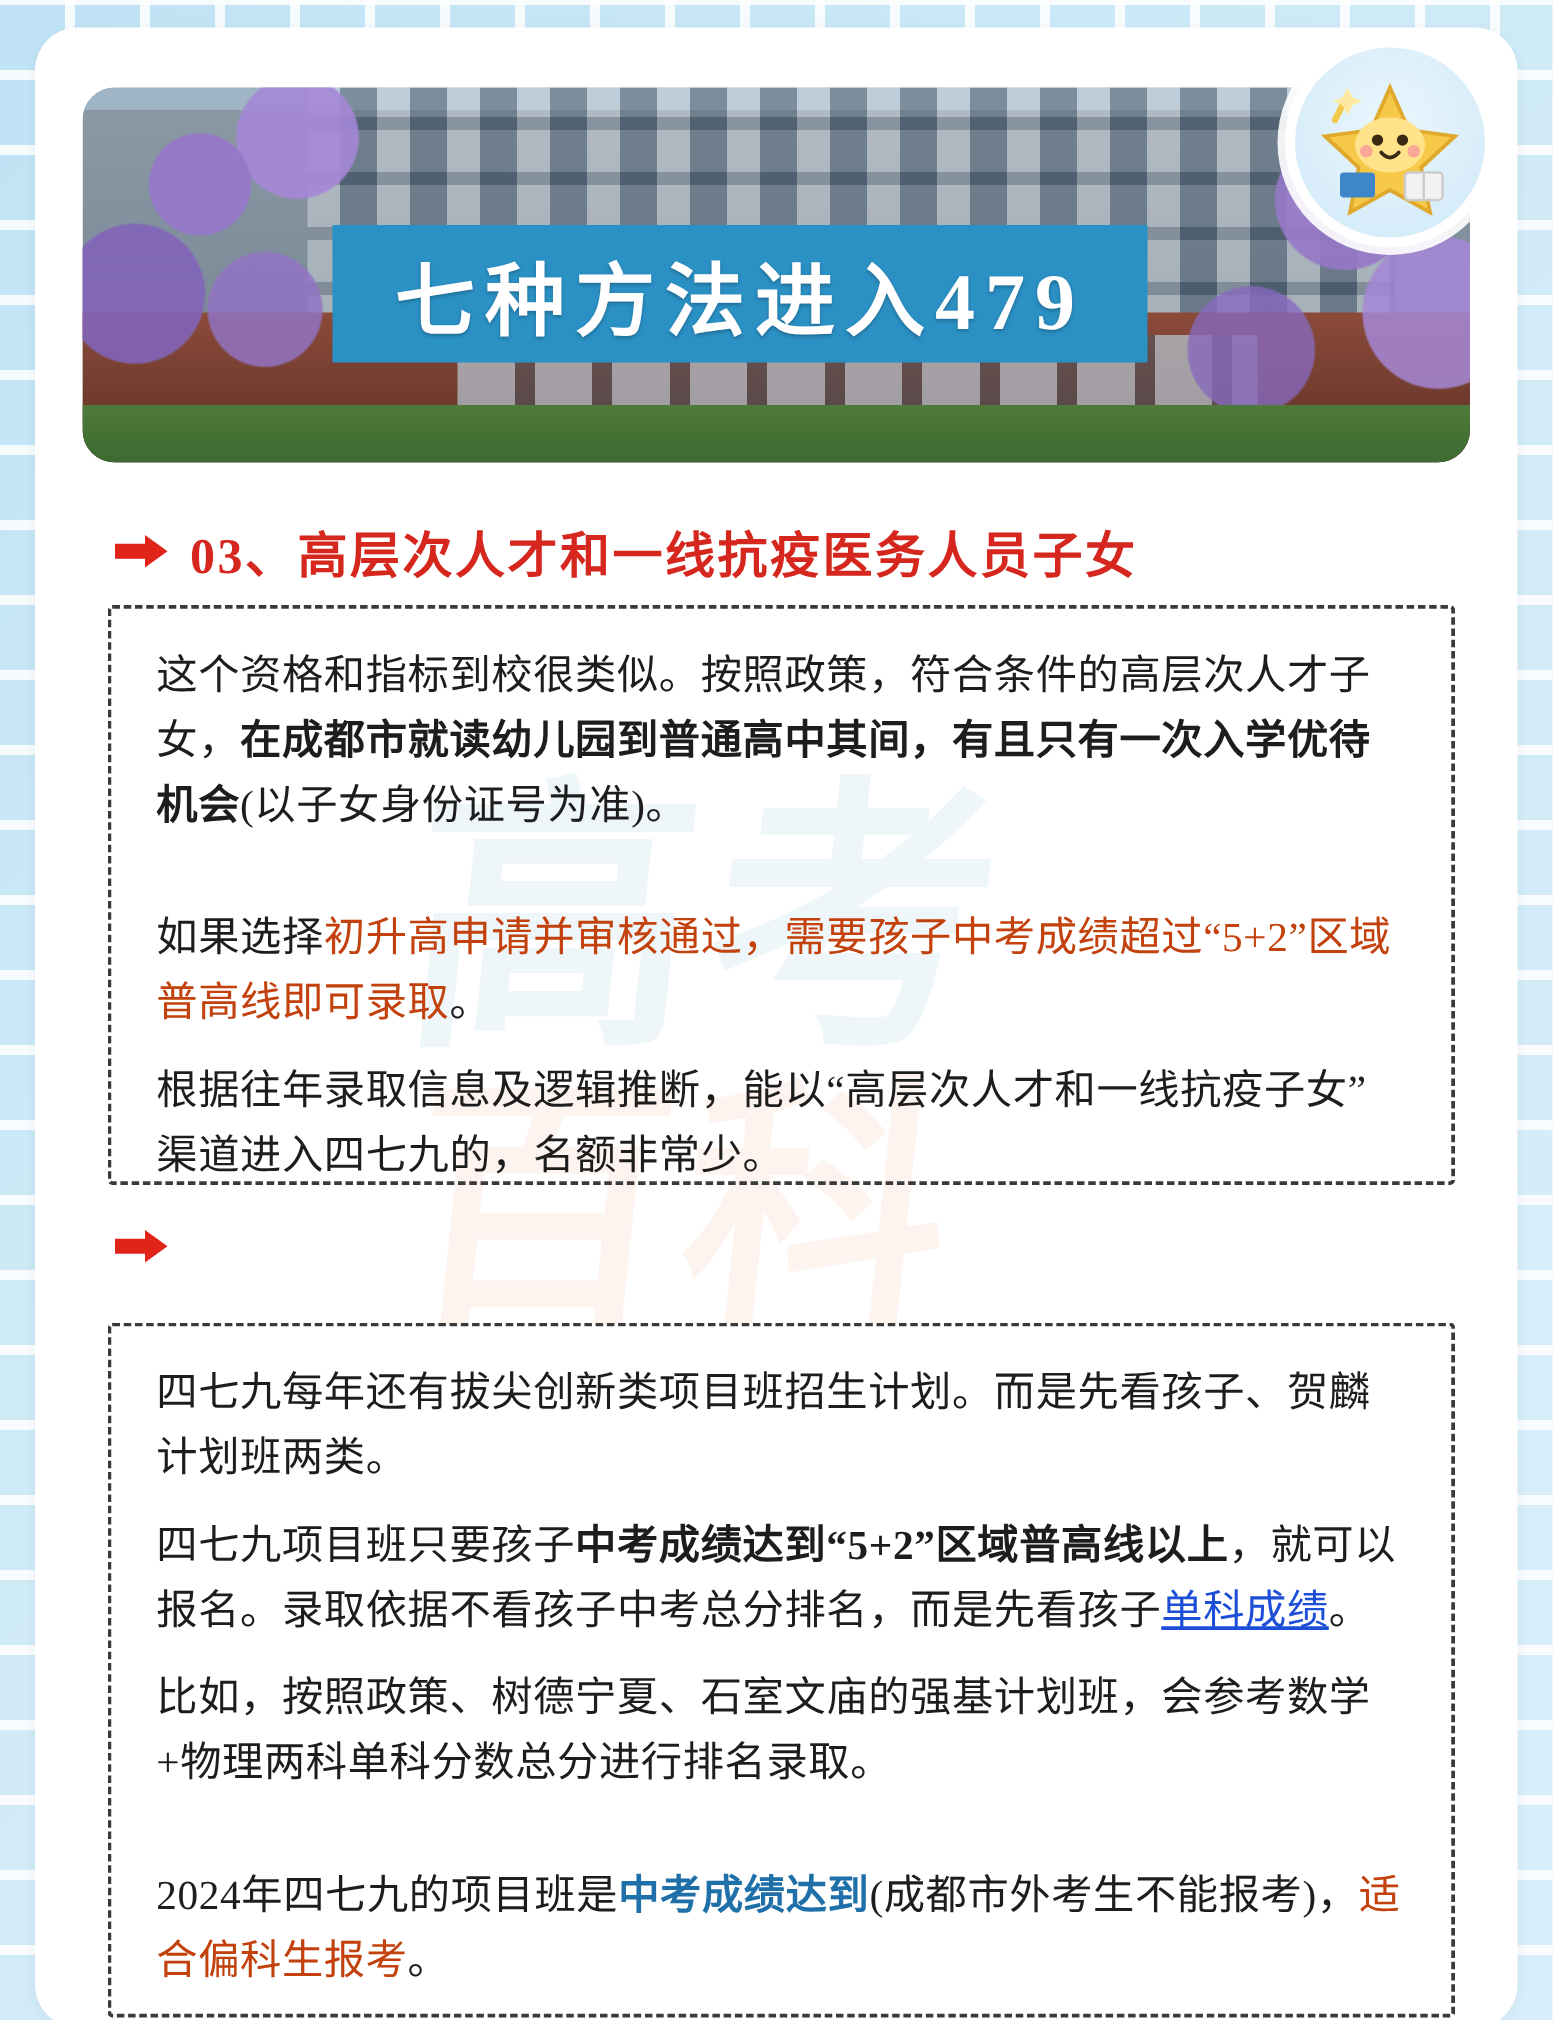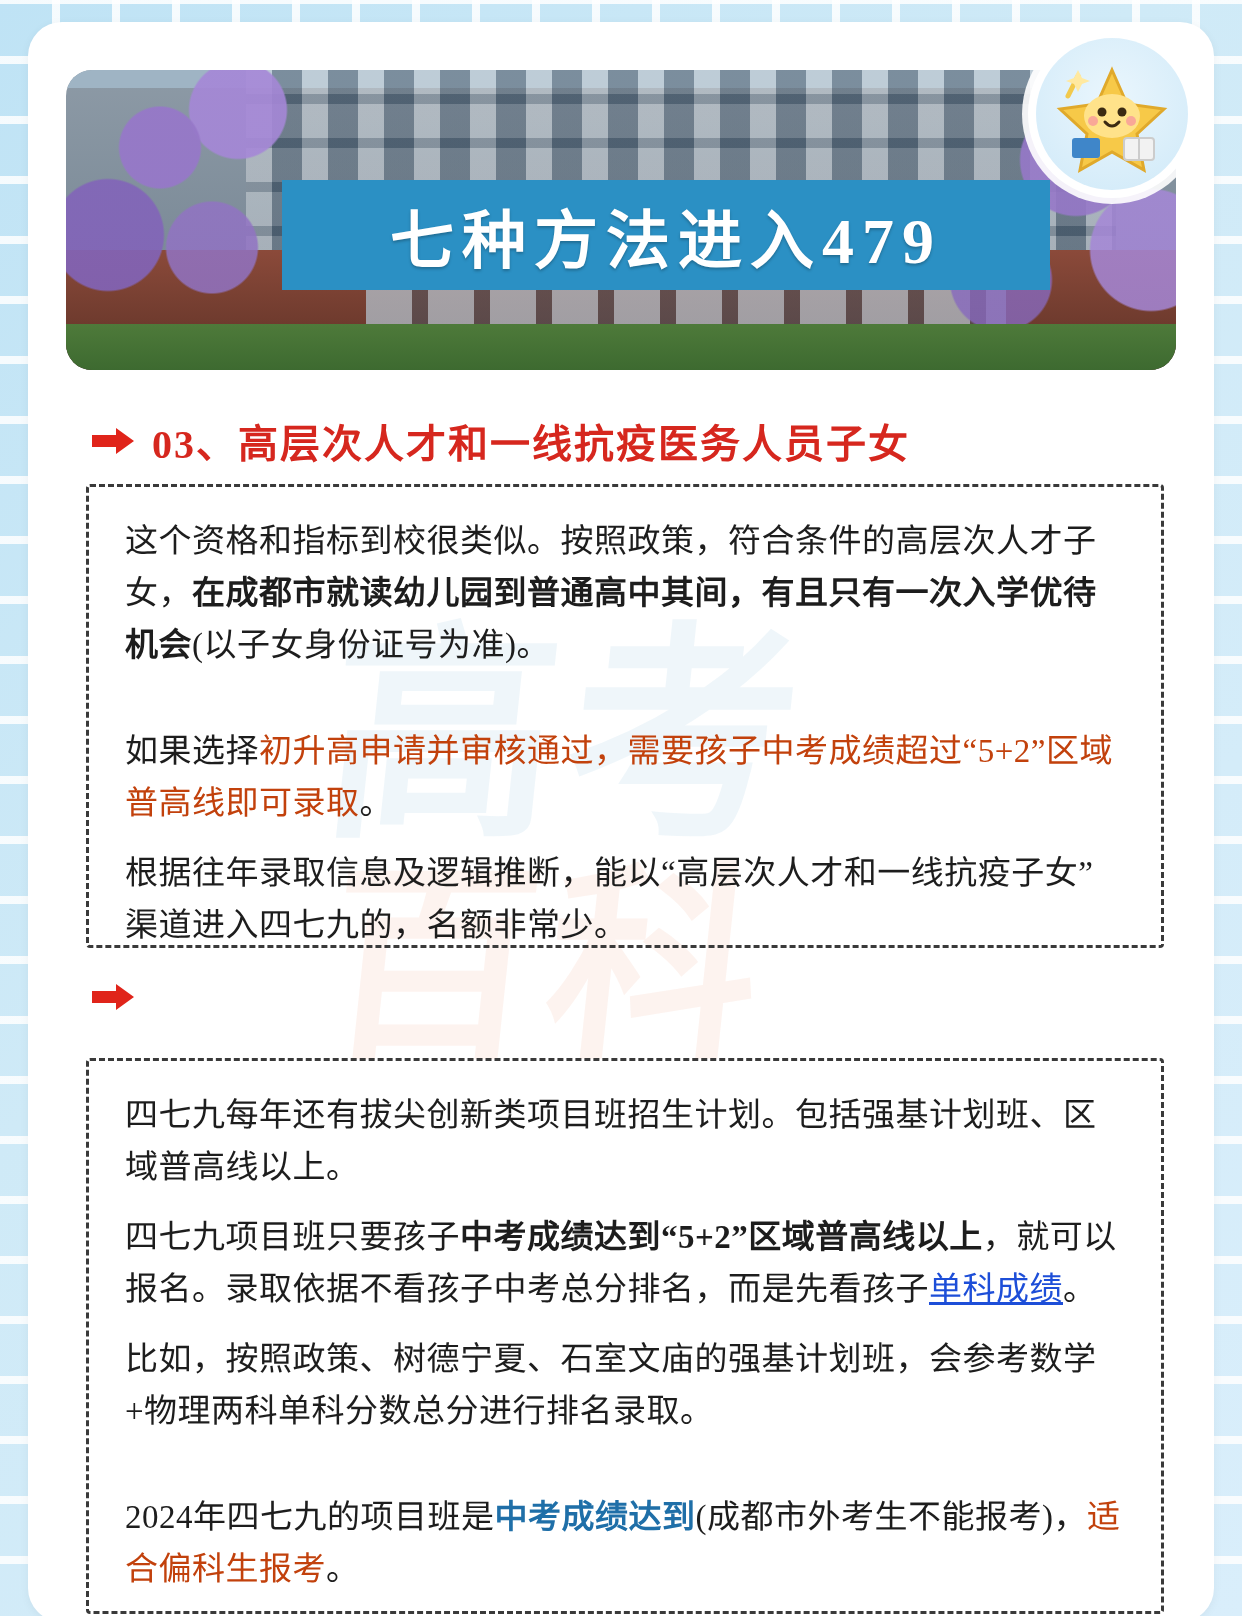--- a/index.html
+++ b/index.html
@@ -144,23 +144,23 @@
       radial-gradient(circle at 35% 70%, rgba(135,105,190,0.8) 0 50px, rgba(135,105,190,0) 52px);
   }
   .hero-green {
     position: absolute;
     left: 0; right: 0; bottom: 0;
     height: 46px;
     background: linear-gradient(180deg, #4e7a3a 0%, #3d6a30 100%);
   }
   .hero-banner {
     position: absolute;
-    left: 216px;
+    left: 200px;
     top: 110px;
-    width: 768px;
+    width: 652px;
     height: 110px;
     background: #2b90c4;
     display: flex;
     align-items: center;
     justify-content: center;
     z-index: 3;
   }
   .hero-banner-text {
     font-family: "Liberation Serif", serif;
     font-weight: bold;
@@ -309,21 +309,21 @@
   </div>
 
   <div class="section-head" id="head-04">
     <svg class="arrow-icon" viewBox="0 0 46 30">
       <path d="M2,9 L26,9 L26,2 L44,15 L26,28 L26,21 L2,21 Z" fill="#e0241a"></path>
     </svg>
   </div>
 
   <div class="dashed-box" id="box-04">
     <p class="para">
-      <span>四七九每年还有拔尖创新类项目班招生计划。包括强基计划班、区域普高线以上。</span>
+      <span>四七九每年还有拔尖创新类项目班招生计划。而是先看孩子、贺麟计划班两类。</span>
     </p>
     <p class="para gap-sm">
       <span>四七九项目班只要孩子</span><span class="b">中考成绩达到“5+2”区域普高线以上</span><span>，就可以报名。录取依据不看孩子中考总分排名，而是先看孩子</span><span class="blue-u">单科成绩</span><span>。</span>
     </p>
     <p class="para gap-sm">
       <span>比如，按照政策、树德宁夏、石室文庙的强基计划班，会参考数学+物理两科单科分数总分进行排名录取。</span>
     </p>
     <p class="para gap">
       <span>2024年四七九的项目班是</span><span class="blue-b">中考成绩达到</span><span>(成都市外考生不能报考)，</span><span class="blue">适合偏科生报考</span><span>。</span>
     </p>

